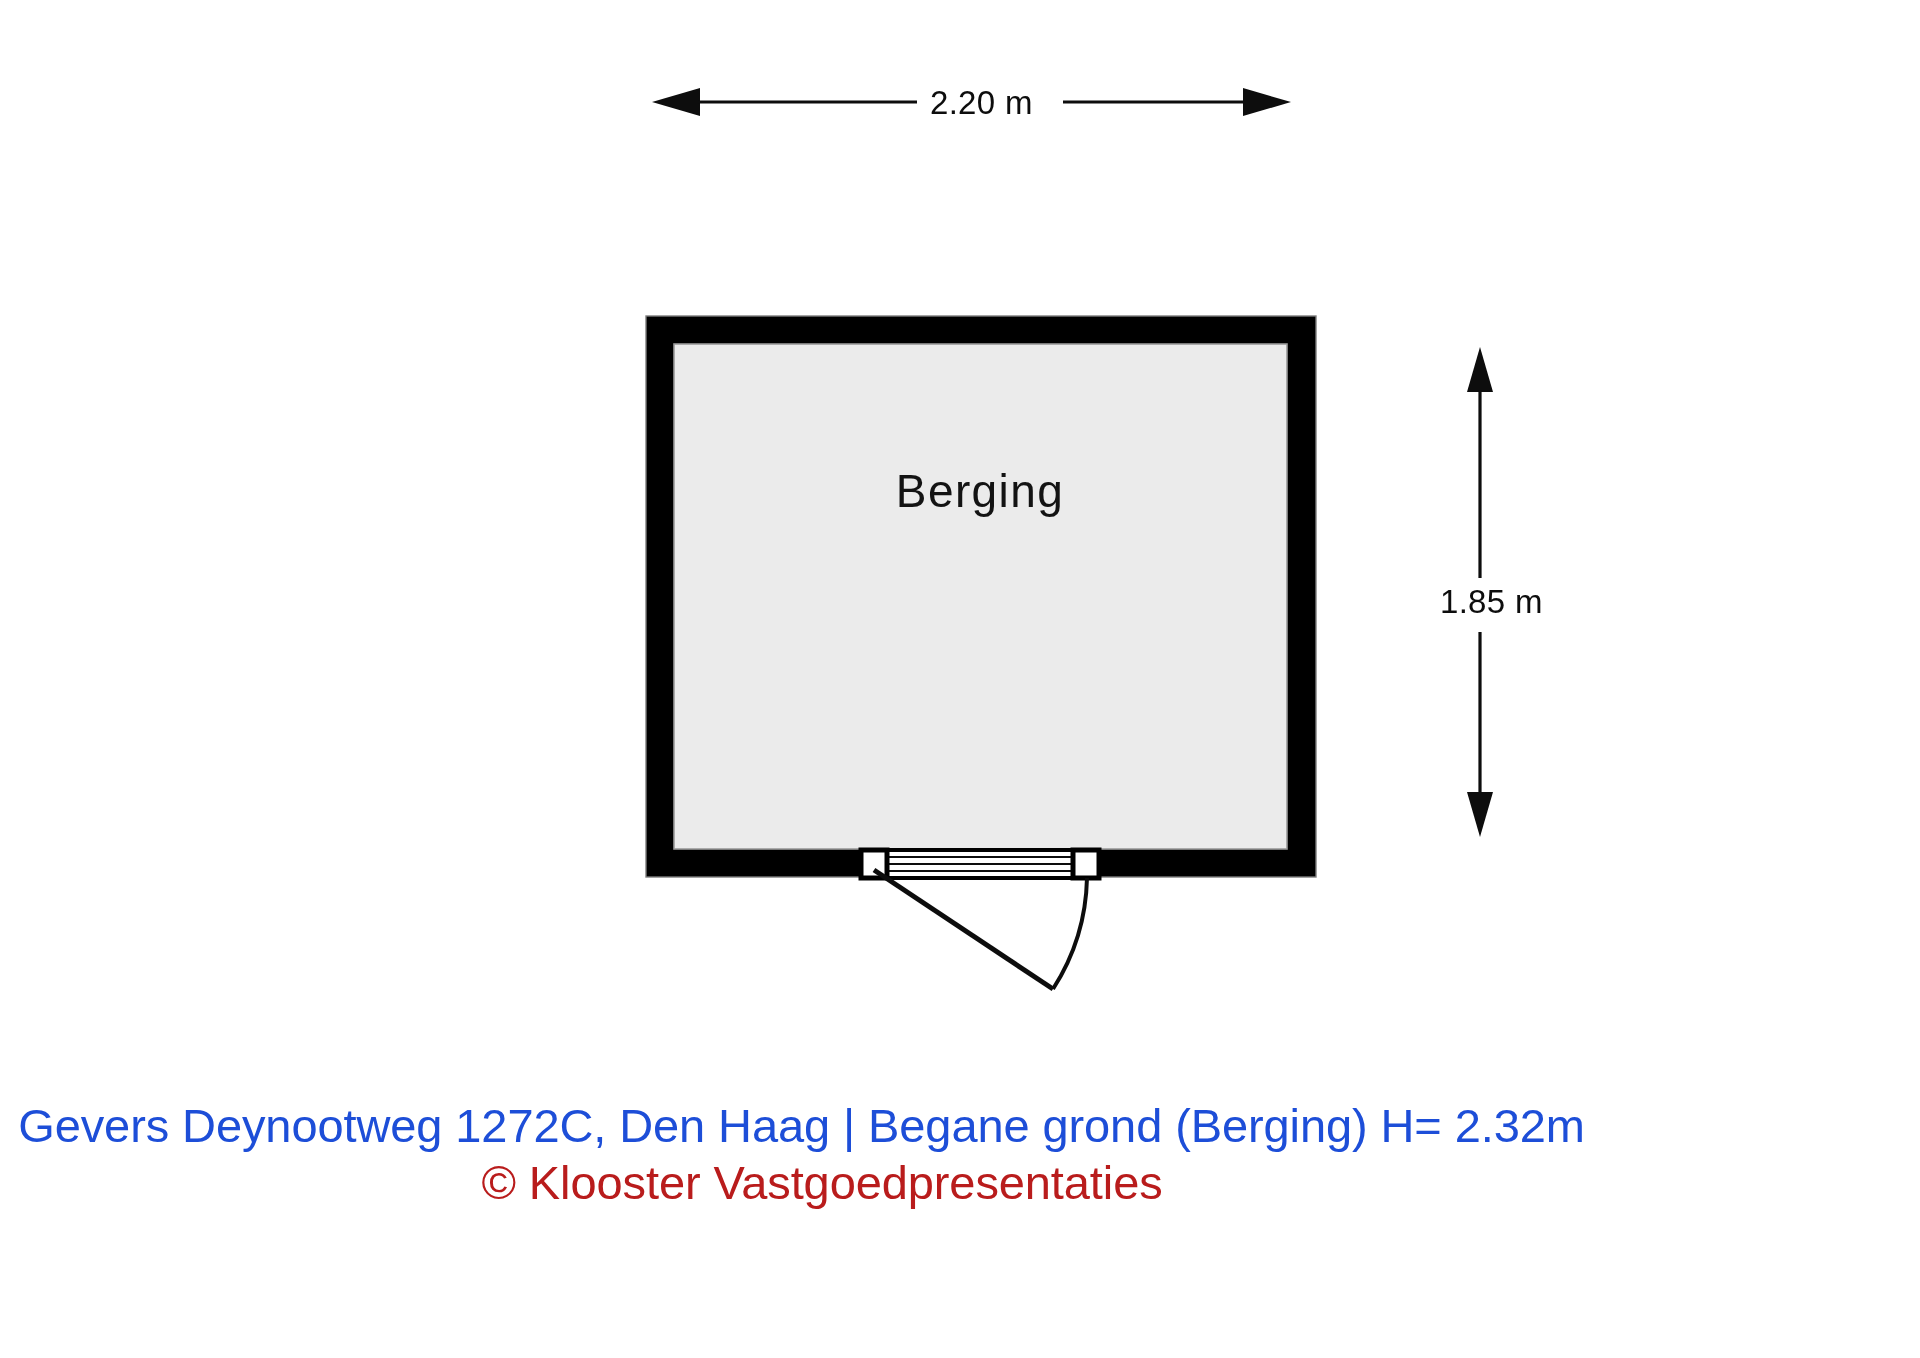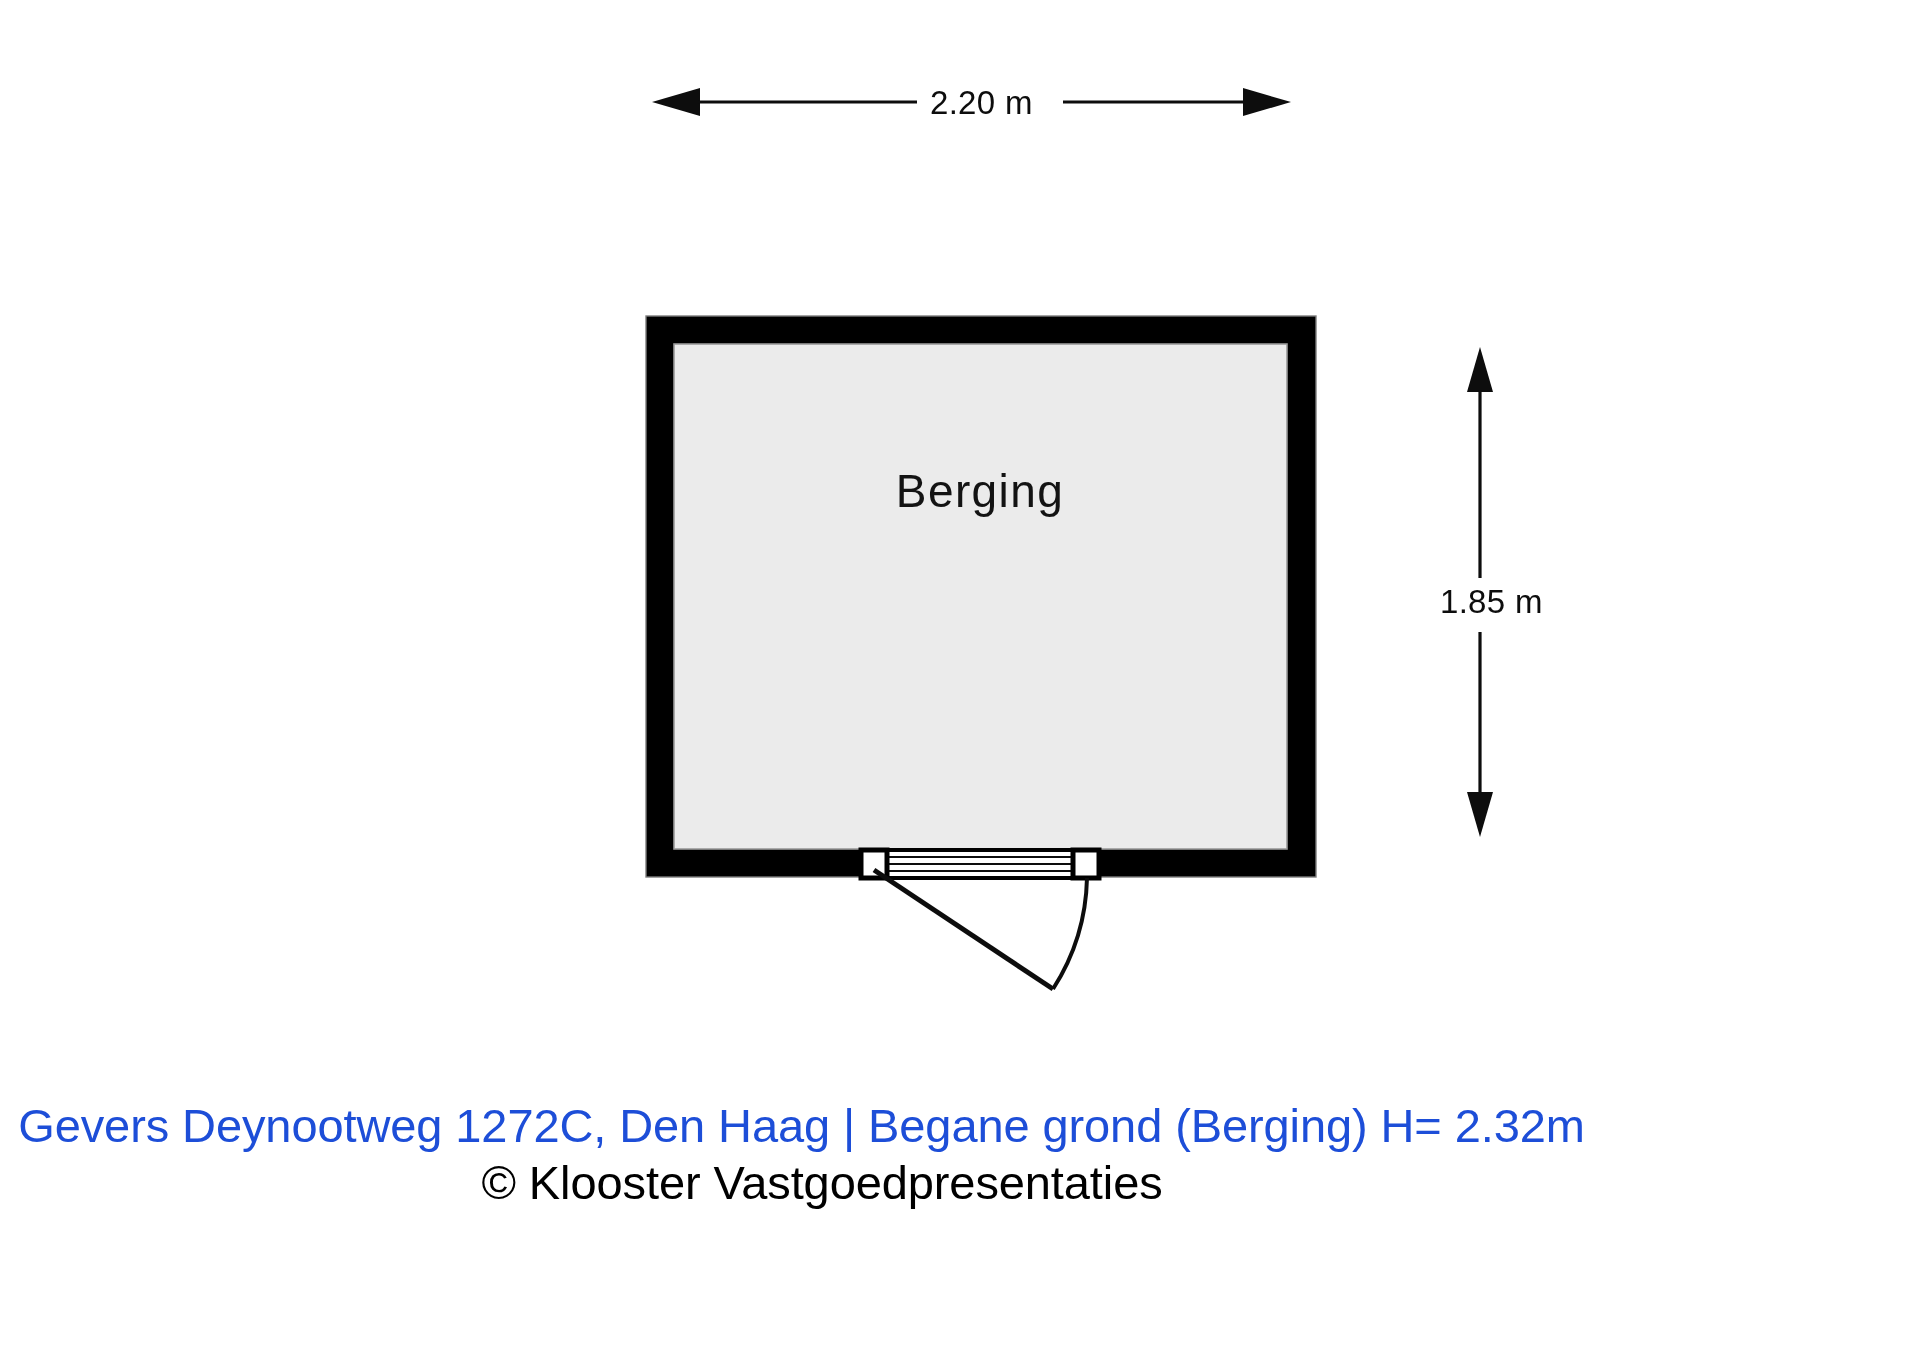--- a/index.html
+++ b/index.html
@@ -56,21 +56,21 @@
     font-size: 47px;
     line-height: 56px;
     color: #1d4ed8;
     white-space: nowrap;
     letter-spacing: -0.1px;
   }
   .caption-line-2 {
     font-family: "Liberation Sans", sans-serif;
     font-size: 47px;
     line-height: 58px;
-    color: #000000;
+    color: #b91c1c;
     white-space: nowrap;
     letter-spacing: -0.1px;
     margin-left: 41px;
   }
 </style>
 </head>
 <body>
 
 <div id="plan-root">
 

